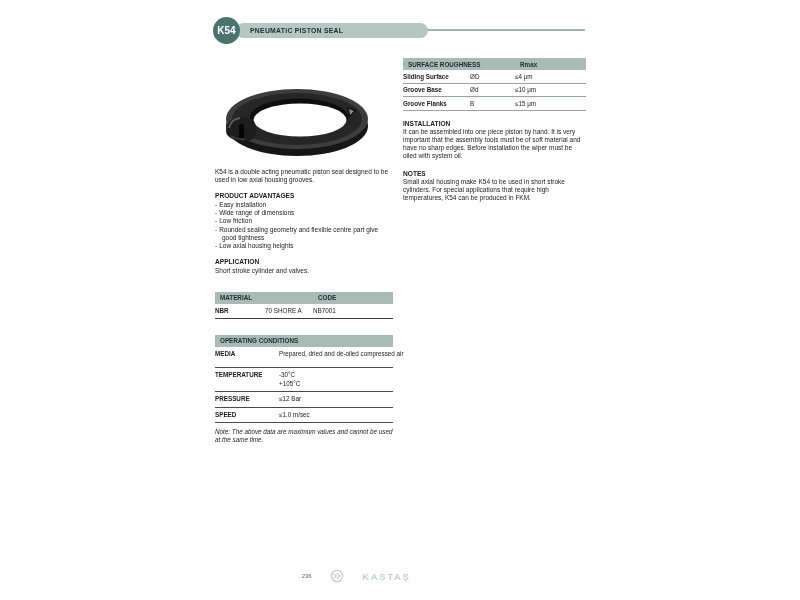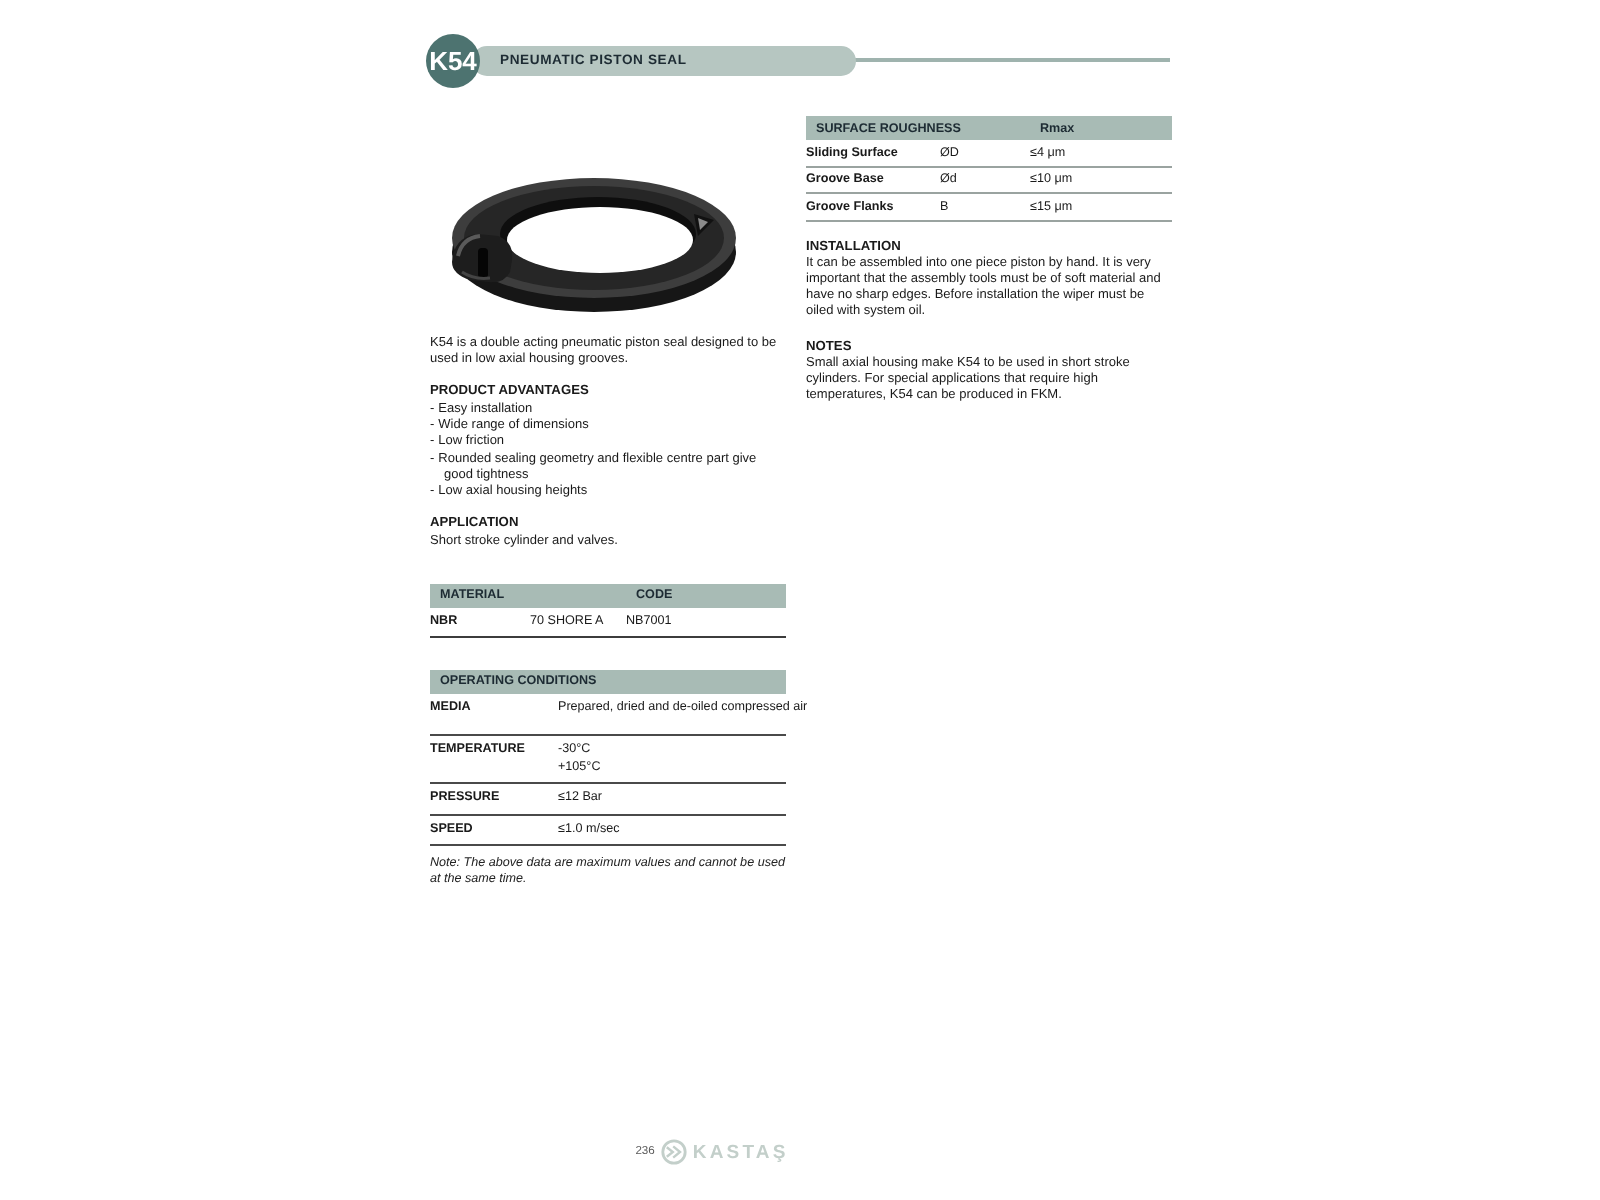--- a/index.html
+++ b/index.html
@@ -1,21 +1,21 @@
 <!DOCTYPE html>
 <html><head>
 <meta charset="utf-8">
 <style>
   html,body{margin:0;padding:0;background:#ffffff;}
   .canvas{position:relative;width:800px;height:600px;background:#fff;overflow:hidden;
           font-family:"Liberation Sans",sans-serif;color:#1a1a1a;}
 
   
   .hdr-badge{position:absolute;left:213px;top:17px;width:27px;height:27px;border-radius:50%;
-             background:#4d7370;color:#fff;font-size:13px;font-weight:bold;
+             background:#4d7370;color:#fff;font-size:10px;font-weight:bold;
              display:flex;align-items:center;justify-content:center;z-index:2;}
   .hdr-pill{position:absolute;left:236px;top:23px;width:192px;height:15px;border-radius:9px;
             background:#b6c6c1;color:#1d2b33;font-size:6.8px;font-weight:bold;letter-spacing:.3px;
             display:flex;align-items:center;padding-left:14px;box-sizing:border-box;z-index:1;}
   .hdr-line{position:absolute;left:420px;top:29px;width:165px;height:2px;background:#9fb3ae;}
 
   
   .col-left{position:absolute;left:215px;top:168px;width:178px;}
   .col-right{position:absolute;left:403px;top:58px;width:183px;}
   .seal-img{position:absolute;left:221px;top:80px;width:150px;height:82px;}
@@ -50,21 +50,21 @@
 
   
   .sr-tbl .bar{grid-template-columns:112px 1fr;}
   .sr-row{grid-template-columns:67px 45px 1fr;height:13.5px;border-bottom:1px solid #9aa3a0;}
   .sr-row .c1{font-weight:bold;}
 
   
   .rt-head{font-size:6.6px;font-weight:bold;margin-top:9px;margin-bottom:1px;}
 
   
-  .footer{position:absolute;left:0;top:569px;width:712px;display:flex;align-items:center;justify-content:center;}
+  .footer{position:absolute;left:0;top:569px;width:712px;display:flex;align-items:center;justify-content:center;gap:16px;}
   .pg-num{font-size:5.8px;color:#5a5a5a;margin-right:3px;}
   .brand-txt{font-size:9.5px;font-weight:bold;color:#c3cfca;letter-spacing:1.6px;margin-left:2px;}
 </style>
 </head>
 <body>
 
 <div class="canvas">
 
   <div class="hdr-badge">K54</div>
   <div class="hdr-pill">PNEUMATIC PISTON SEAL</div>

